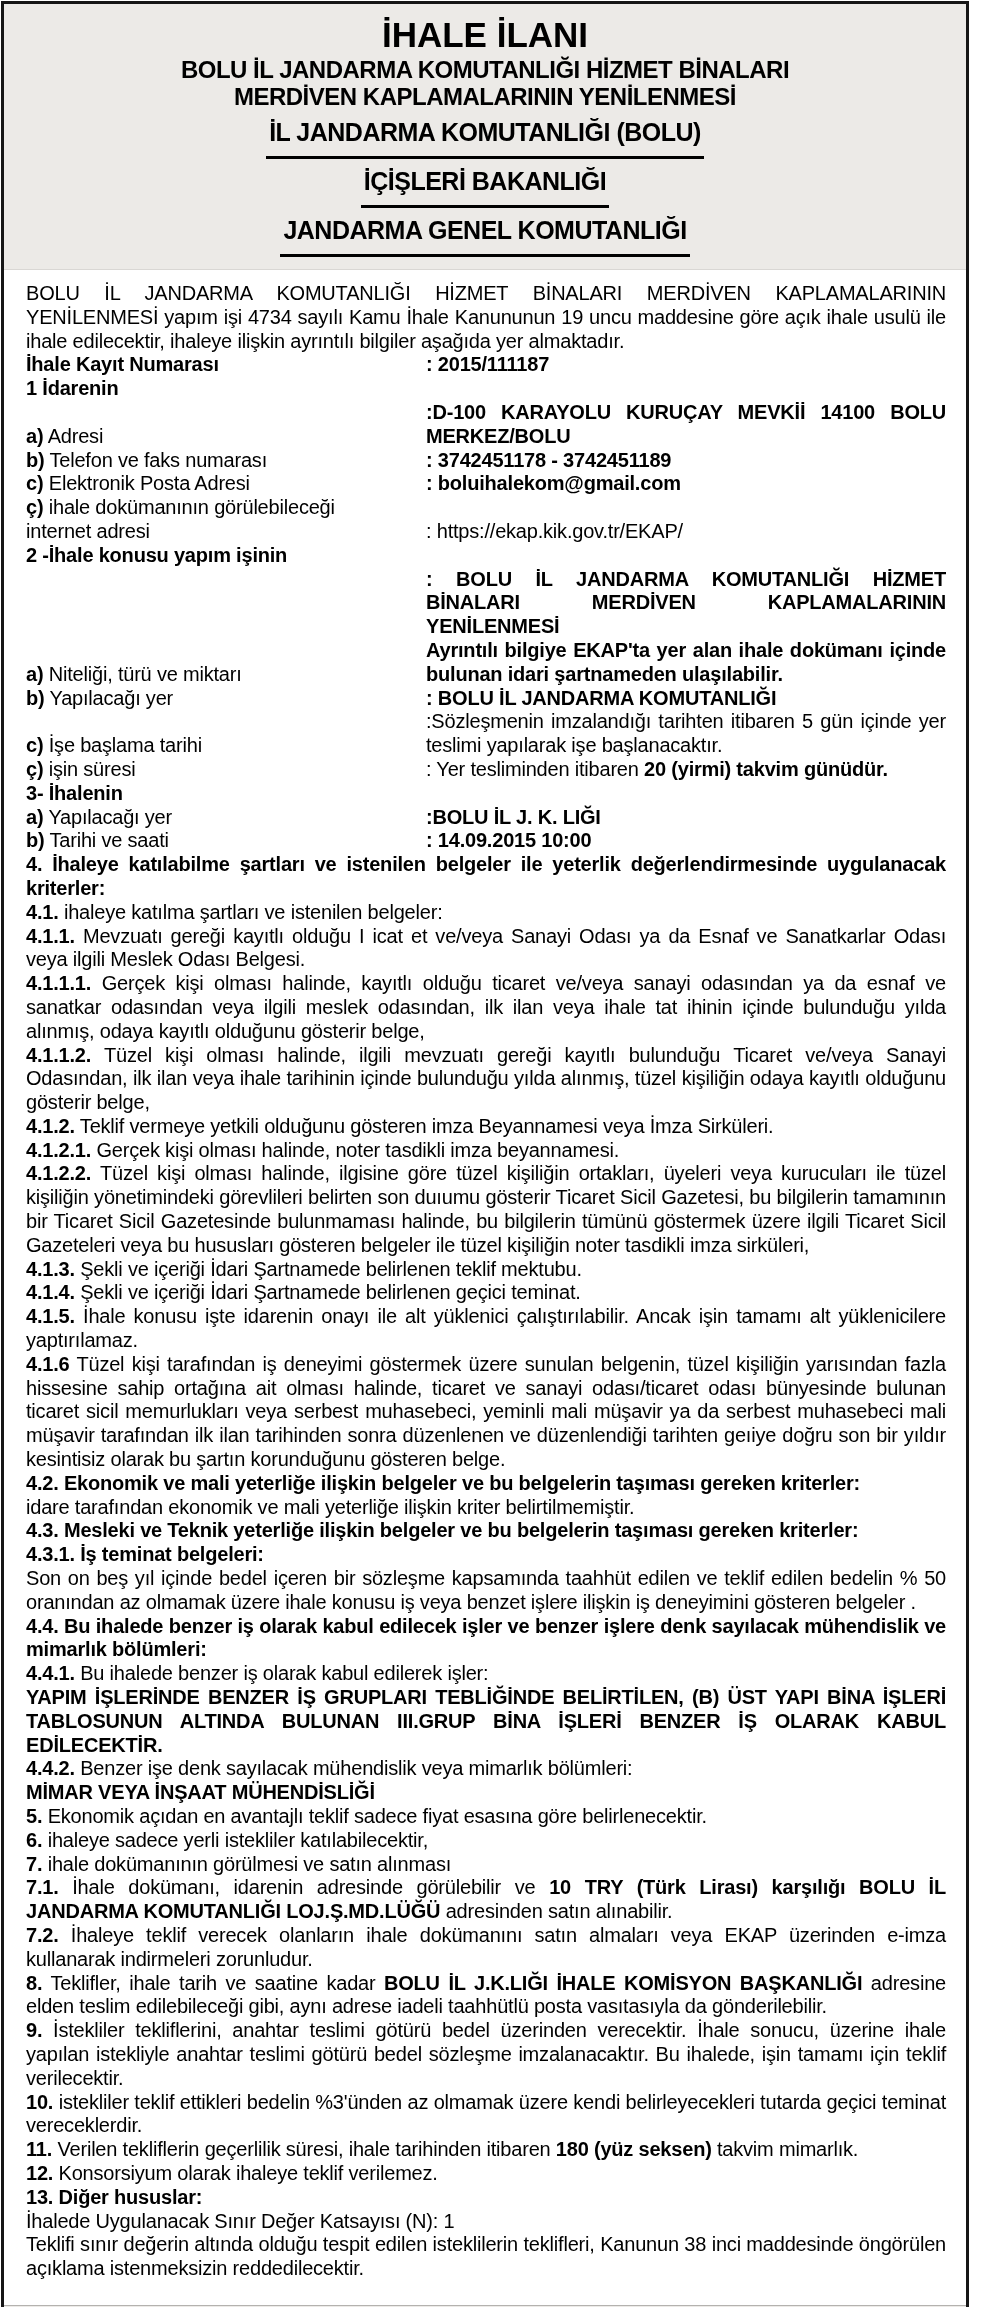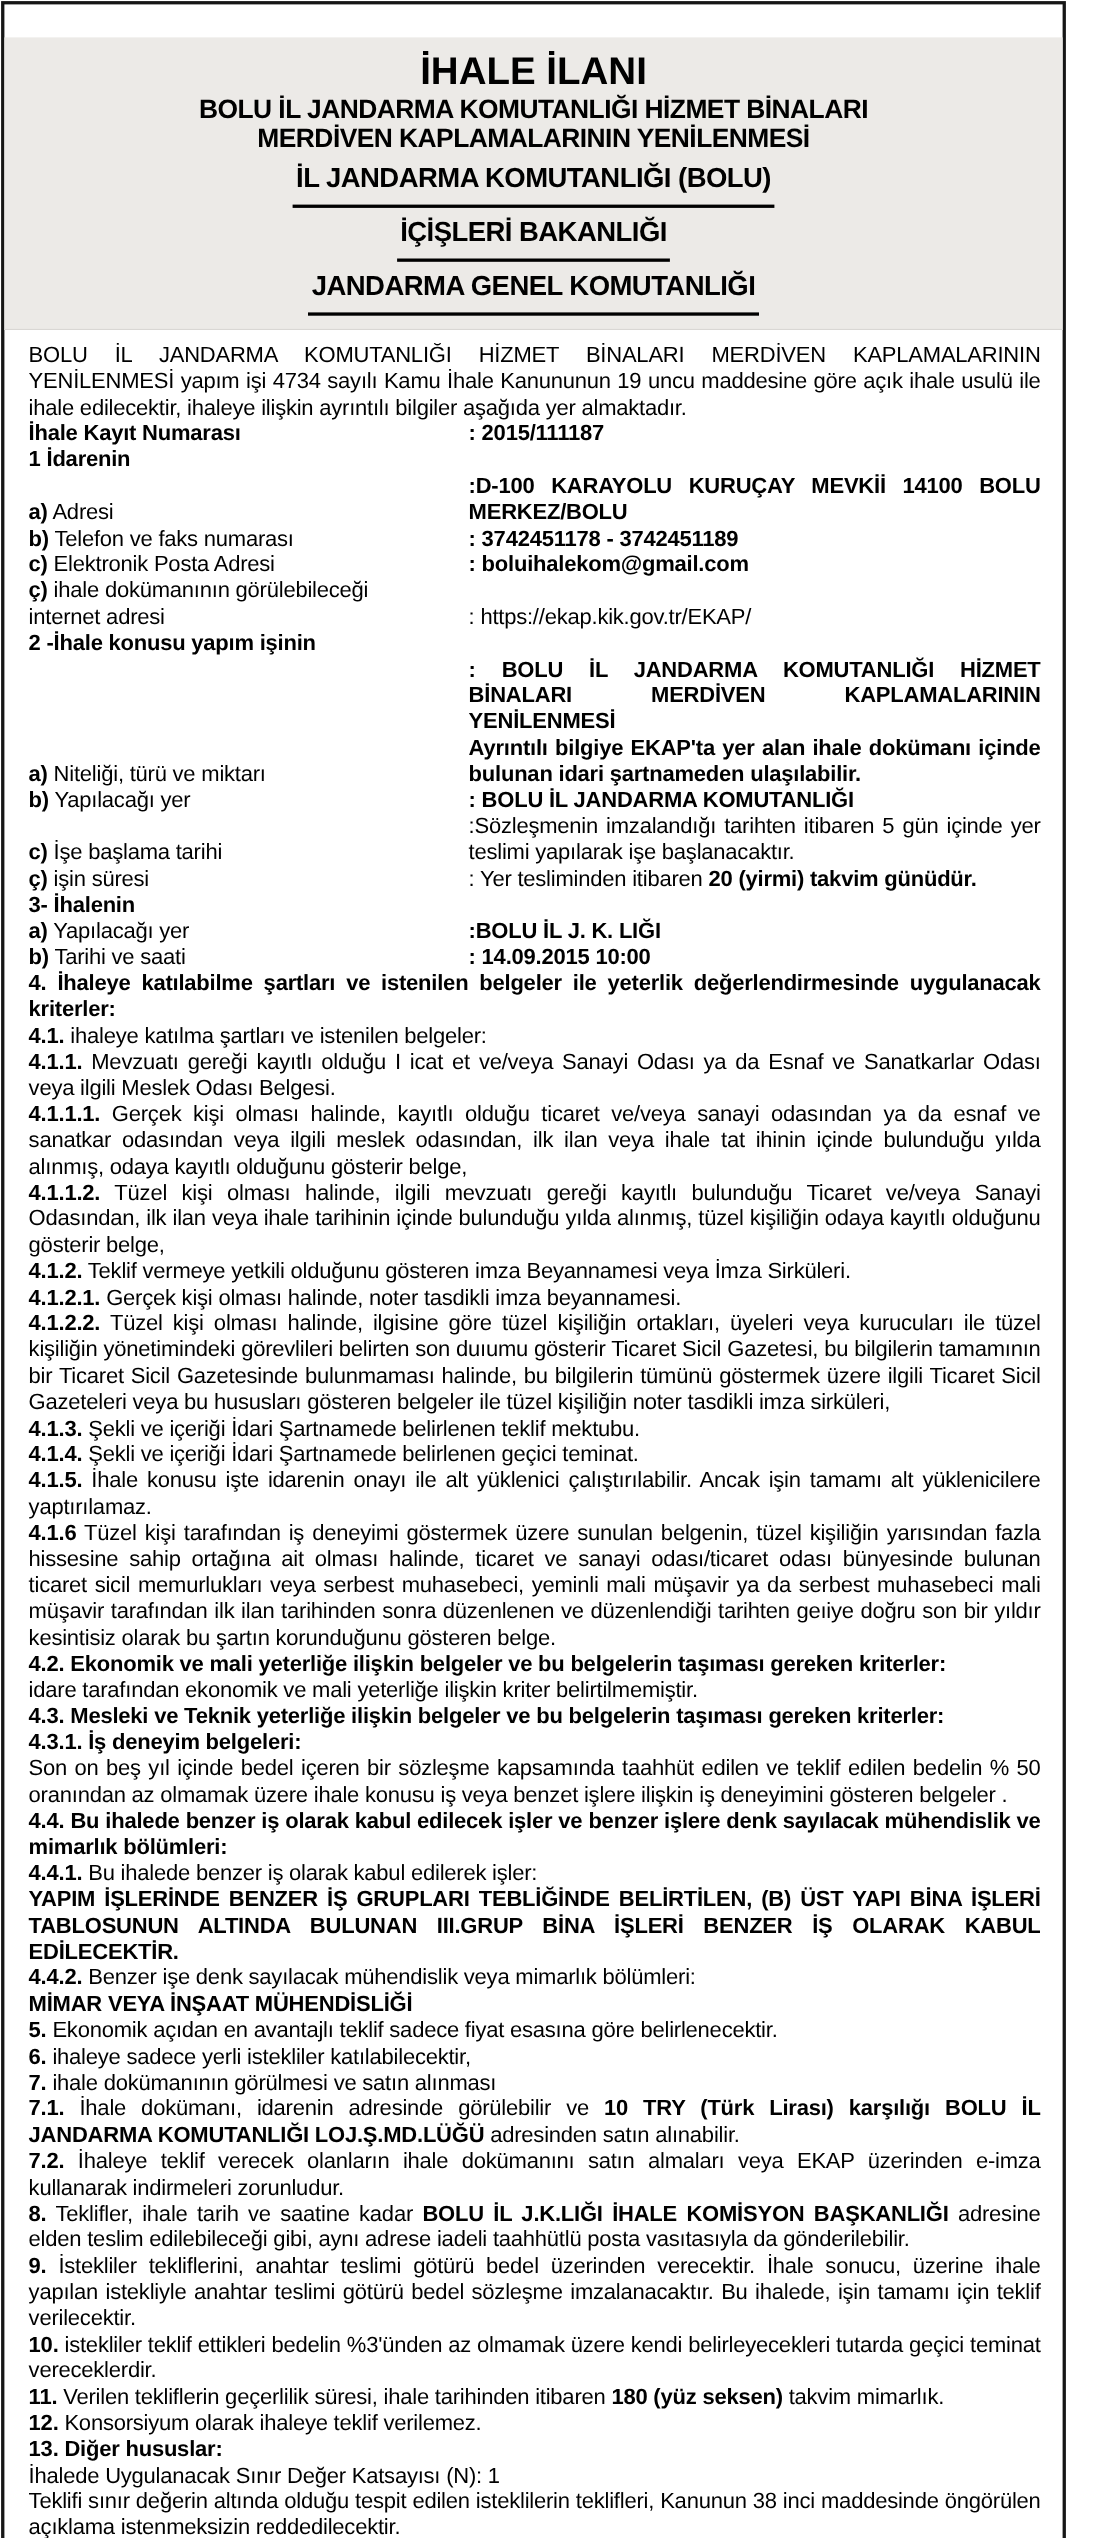--- a/index.html
+++ b/index.html
@@ -11,21 +11,20 @@
     border:3px solid #161616;
     background:#ffffff;
     display:flex;flex-direction:column;
   }
   
   .header{
     background:#eceae7;
     text-align:center;
     padding:10px 8px 12px 8px;
     border-bottom:1px solid #d9d7d4;
-    margin-top:30px;
   }
   .h-title{
     font-size:35px;font-weight:bold;line-height:42px;letter-spacing:0px;
   }
   .h-sub{
     font-size:24px;font-weight:bold;line-height:27px;letter-spacing:-0.5px;
   }
   .h-agency{font-size:25px;font-weight:bold;line-height:45px;letter-spacing:-0.5px;}
   .h-agency .u{
     display:inline-block;
@@ -150,21 +149,21 @@
       <div class="para"><span class="b">4.1.2.</span><span> Teklif vermeye yetkili olduğunu gösteren imza Beyannamesi veya İmza Sirküleri.</span></div>
       <div class="para"><span class="b">4.1.2.1.</span><span> Gerçek kişi olması halinde, noter tasdikli imza beyannamesi.</span></div>
       <div class="para"><span class="b">4.1.2.2.</span><span> Tüzel kişi olması halinde, ilgisine göre tüzel kişiliğin ortakları, üyeleri veya kurucuları ile tüzel kişiliğin yönetimindeki görevlileri belirten son duıumu gösterir Ticaret Sicil Gazetesi, bu bilgilerin tamamının bir Ticaret Sicil Gazetesinde bulunmaması halinde, bu bilgilerin tümünü göstermek üzere ilgili Ticaret Sicil Gazeteleri veya bu hususları gösteren belgeler ile tüzel kişiliğin noter tasdikli imza sirküleri,</span></div>
       <div class="para"><span class="b">4.1.3.</span><span> Şekli ve içeriği İdari Şartnamede belirlenen teklif mektubu.</span></div>
       <div class="para"><span class="b">4.1.4.</span><span> Şekli ve içeriği İdari Şartnamede belirlenen geçici teminat.</span></div>
       <div class="para"><span class="b">4.1.5.</span><span> İhale konusu işte idarenin onayı ile alt yüklenici çalıştırılabilir. Ancak işin tamamı alt yüklenicilere yaptırılamaz.</span></div>
       <div class="para"><span class="b">4.1.6</span><span> Tüzel kişi tarafından iş deneyimi göstermek üzere sunulan belgenin, tüzel kişiliğin yarısından fazla hissesine sahip ortağına ait olması halinde, ticaret ve sanayi odası/ticaret odası bünyesinde bulunan ticaret sicil memurlukları veya serbest muhasebeci, yeminli mali müşavir ya da serbest muhasebeci mali müşavir tarafından ilk ilan tarihinden sonra düzenlenen ve düzenlendiği tarihten geıiye doğru son bir yıldır kesintisiz olarak bu şartın korunduğunu gösteren belge.</span></div>
       <div class="para"><span class="b">4.2. Ekonomik ve mali yeterliğe ilişkin belgeler ve bu belgelerin taşıması gereken kriterler:</span></div>
       <div class="para"><span>idare tarafından ekonomik ve mali yeterliğe ilişkin kriter belirtilmemiştir.</span></div>
       <div class="para"><span class="b">4.3. Mesleki ve Teknik yeterliğe ilişkin belgeler ve bu belgelerin taşıması gereken kriterler:</span></div>
-      <div class="para"><span class="b">4.3.1. İş deneyim belgeleri:</span></div>
+      <div class="para"><span class="b">4.3.1. İş teminat belgeleri:</span></div>
       <div class="para"><span>Son on beş yıl içinde bedel içeren bir sözleşme kapsamında taahhüt edilen ve teklif edilen bedelin % 50 oranından az olmamak üzere ihale konusu iş veya benzet işlere ilişkin iş deneyimini gösteren belgeler .</span></div>
       <div class="para"><span class="b">4.4. Bu ihalede benzer iş olarak kabul edilecek işler ve benzer işlere denk sayılacak mühendislik ve mimarlık bölümleri:</span></div>
       <div class="para"><span class="b">4.4.1.</span><span> Bu ihalede benzer iş olarak kabul edilerek işler:</span></div>
       <div class="para"><span class="b">YAPIM İŞLERİNDE BENZER İŞ GRUPLARI TEBLİĞİNDE BELİRTİLEN, (B) ÜST YAPI BİNA İŞLERİ TABLOSUNUN ALTINDA BULUNAN III.GRUP BİNA İŞLERİ BENZER İŞ OLARAK KABUL EDİLECEKTİR.</span></div>
       <div class="para"><span class="b">4.4.2.</span><span> Benzer işe denk sayılacak mühendislik veya mimarlık bölümleri:</span></div>
       <div class="para"><span class="b">MİMAR VEYA İNŞAAT MÜHENDİSLİĞİ</span></div>
       <div class="para"><span class="b">5.</span><span> Ekonomik açıdan en avantajlı teklif sadece fiyat esasına göre belirlenecektir.</span></div>
       <div class="para"><span class="b">6.</span><span> ihaleye sadece yerli istekliler katılabilecektir,</span></div>
       <div class="para"><span class="b">7.</span><span> ihale dokümanının görülmesi ve satın alınması</span></div>
       <div class="para"><span class="b">7.1.</span><span> İhale dokümanı, idarenin adresinde görülebilir ve </span><span class="b">10 TRY (Türk Lirası) karşılığı BOLU İL JANDARMA KOMUTANLIĞI LOJ.Ş.MD.LÜĞÜ</span><span> adresinden satın alınabilir.</span></div>

